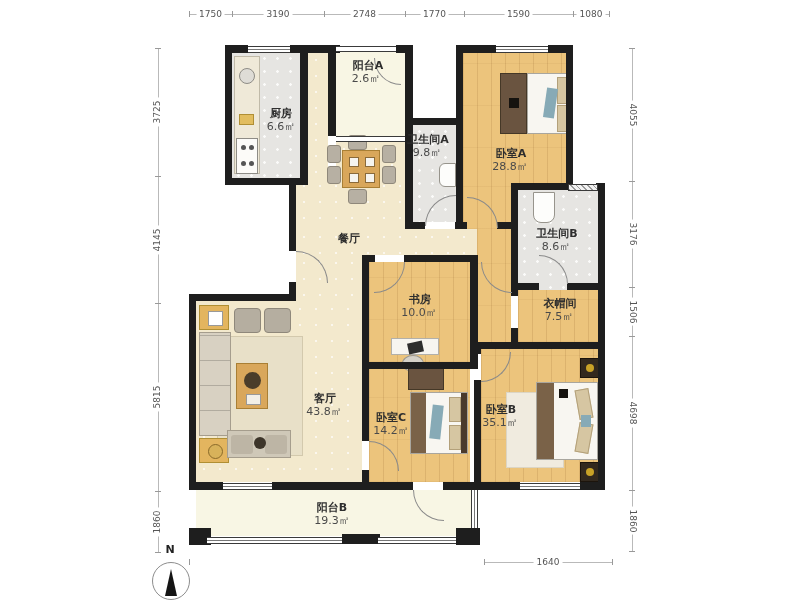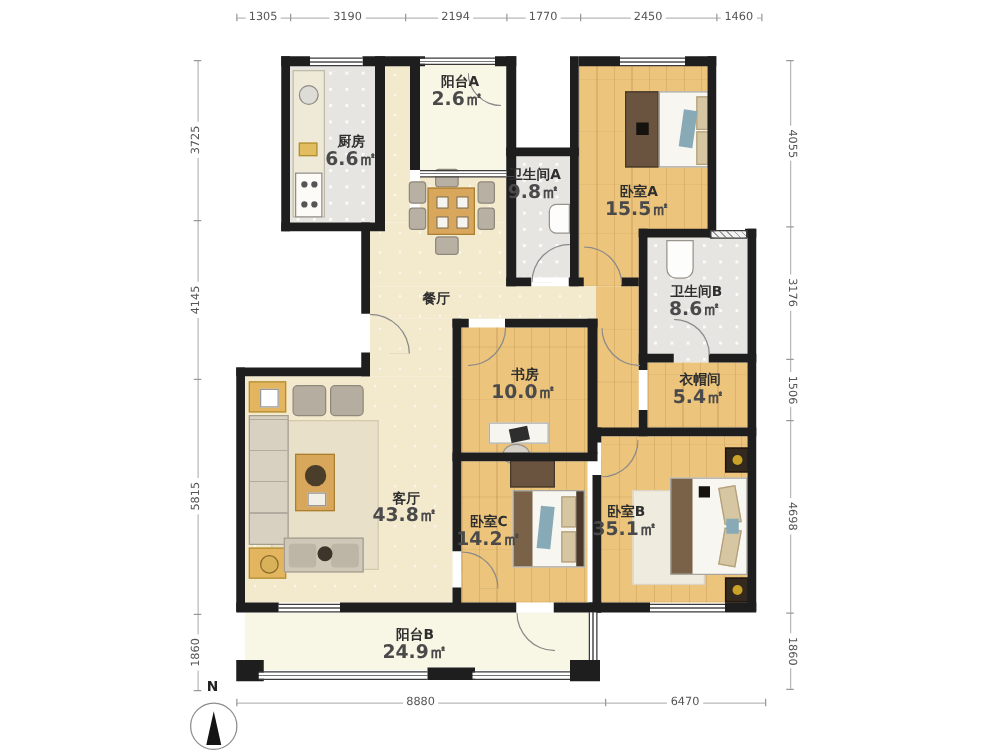--- a/index.html
+++ b/index.html
@@ -26,22 +26,22 @@
   .door{position:absolute;}
   .door.tr{border-top:1.5px solid #8a8a8a;border-right:1.5px solid #8a8a8a;border-top-right-radius:100%;}
   .door.tl{border-top:1.5px solid #8a8a8a;border-left:1.5px solid #8a8a8a;border-top-left-radius:100%;}
   .door.br{border-bottom:1.5px solid #8a8a8a;border-right:1.5px solid #8a8a8a;border-bottom-right-radius:100%;}
   .door.bl{border-bottom:1.5px solid #8a8a8a;border-left:1.5px solid #8a8a8a;border-bottom-left-radius:100%;}
   
   .furn{position:absolute;box-sizing:border-box;}
   
   .rn{position:absolute;transform:translateX(-50%);font-size:11px;font-weight:600;color:#2e2e2e;
       white-space:nowrap;z-index:6;line-height:12px;}
-  .ra{position:absolute;transform:translateX(-50%);font-size:15px;color:#4a4a4a;white-space:nowrap;
-      z-index:6;line-height:10px;font-weight:bold;}
+  .ra{position:absolute;transform:translateX(-50%);font-size:11px;color:#4a4a4a;white-space:nowrap;
+      z-index:6;line-height:10px;}
   
   .dimh{position:absolute;height:12px;z-index:7;}
   .dimh .dl{position:absolute;left:0;right:0;top:6px;border-top:1px solid #b9b9b9;}
   .dimh .dt{position:absolute;left:50%;top:0;transform:translateX(-50%);background:#fff;
             padding:0 3px;font-size:9px;color:#555;line-height:12px;}
   .dimv{position:absolute;width:12px;z-index:7;}
   .dimv .dl{position:absolute;top:0;bottom:0;left:6px;border-left:1px solid #b9b9b9;}
   .dimv .dt{position:absolute;top:50%;left:0;width:12px;background:#fff;padding:3px 0;font-size:9px;
             color:#555;writing-mode:vertical-rl;text-align:center;transform:translateY(-50%);}
   .dimv .dt.flip{transform:translateY(-50%) rotate(180deg);}
@@ -233,76 +233,72 @@
   <i class="door br" style="left:481px;top:352px;width:29px;height:29px"></i>
   <i class="door bl" style="left:413px;top:490px;width:30px;height:30px"></i>
 
   <div class="rn" style="left:281px;top:108px">厨房</div>
   <div class="ra" style="left:281px;top:122px">6.6㎡</div>
   <div class="rn" style="left:368px;top:60px">阳台A</div>
   <div class="ra" style="left:366px;top:74px">2.6㎡</div>
   <div class="rn" style="left:428px;top:134px">卫生间A</div>
   <div class="ra" style="left:427px;top:148px">9.8㎡</div>
   <div class="rn" style="left:511px;top:148px">卧室A</div>
-  <div class="ra" style="left:510px;top:162px">15.5㎡</div>
+  <div class="ra" style="left:510px;top:162px">28.8㎡</div>
   <div class="rn" style="left:557px;top:228px">卫生间B</div>
   <div class="ra" style="left:556px;top:242px">8.6㎡</div>
   <div class="rn" style="left:560px;top:298px">衣帽间</div>
-  <div class="ra" style="left:559px;top:312px">5.4㎡</div>
+  <div class="ra" style="left:559px;top:312px">7.5㎡</div>
   <div class="rn" style="left:420px;top:294px">书房</div>
   <div class="ra" style="left:419px;top:308px">10.0㎡</div>
   <div class="rn" style="left:349px;top:233px">餐厅</div>
   <div class="rn" style="left:325px;top:393px">客厅</div>
   <div class="ra" style="left:324px;top:407px">43.8㎡</div>
   <div class="rn" style="left:391px;top:412px">卧室C</div>
   <div class="ra" style="left:391px;top:426px">14.2㎡</div>
   <div class="rn" style="left:501px;top:404px">卧室B</div>
   <div class="ra" style="left:500px;top:418px">35.1㎡</div>
   <div class="rn" style="left:332px;top:502px">阳台B</div>
-  <div class="ra" style="left:332px;top:516px">24.9㎡</div>
+  <div class="ra" style="left:332px;top:516px">19.3㎡</div>
 
   <div class="dimh" style="left:189px;top:8px;width:43px">
       <i class="dl"></i>
-      <span class="dt">1305</span>
+      <span class="dt">1750</span>
     </div>
   <div class="dimh" style="left:232px;top:8px;width:92px">
       <i class="dl"></i>
       <span class="dt">3190</span>
     </div>
   <div class="dimh" style="left:324px;top:8px;width:81px">
       <i class="dl"></i>
-      <span class="dt">2194</span>
+      <span class="dt">2748</span>
     </div>
   <div class="dimh" style="left:405px;top:8px;width:59px">
       <i class="dl"></i>
       <span class="dt">1770</span>
     </div>
   <div class="dimh" style="left:464px;top:8px;width:109px">
       <i class="dl"></i>
-      <span class="dt">2450</span>
+      <span class="dt">1590</span>
     </div>
   <div class="dimh" style="left:573px;top:8px;width:36px">
       <i class="dl"></i>
-      <span class="dt">1460</span>
+      <span class="dt">1080</span>
     </div>
   <i class="tickv" style="left:189px;top:11px"></i>
     <i class="tickv" style="left:232px;top:11px"></i>
   <i class="tickv" style="left:324px;top:11px"></i>
     <i class="tickv" style="left:405px;top:11px"></i>
   <i class="tickv" style="left:464px;top:11px"></i>
     <i class="tickv" style="left:573px;top:11px"></i>
   <i class="tickv" style="left:609px;top:11px"></i>
 
-  <div class="dimh" style="left:189px;top:556px;width:295px">
-      <i class="dl"></i>
-      <span class="dt">8880</span>
-    </div>
   <div class="dimh" style="left:484px;top:556px;width:128px">
       <i class="dl"></i>
-      <span class="dt">6470</span>
+      <span class="dt">1640</span>
     </div>
   <i class="tickv" style="left:189px;top:559px"></i>
     <i class="tickv" style="left:484px;top:559px"></i>
   <i class="tickv" style="left:612px;top:559px"></i>
 
   <div class="dimv" style="left:152px;top:48px;height:128px">
       <i class="dl"></i>
       <span class="dt flip">3725</span>
     </div>
   <div class="dimv" style="left:152px;top:176px;height:127px">

